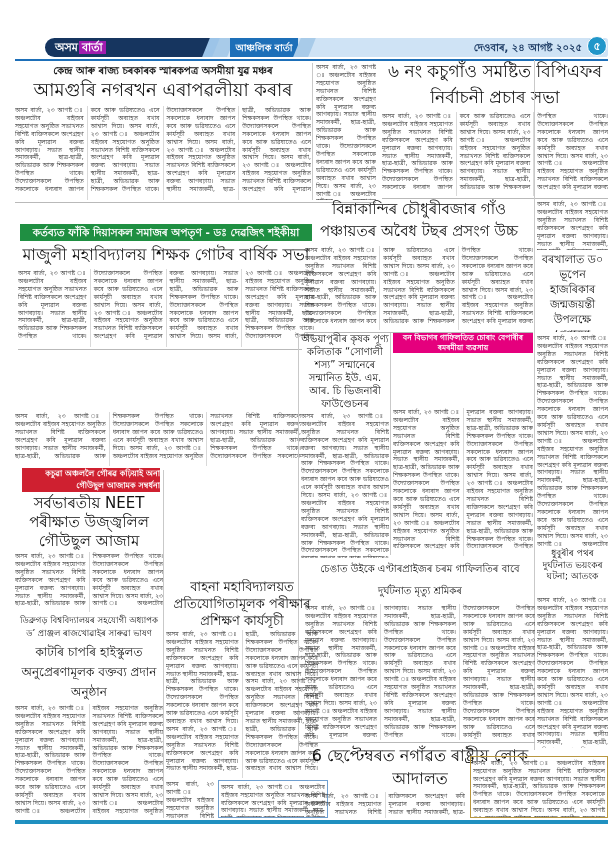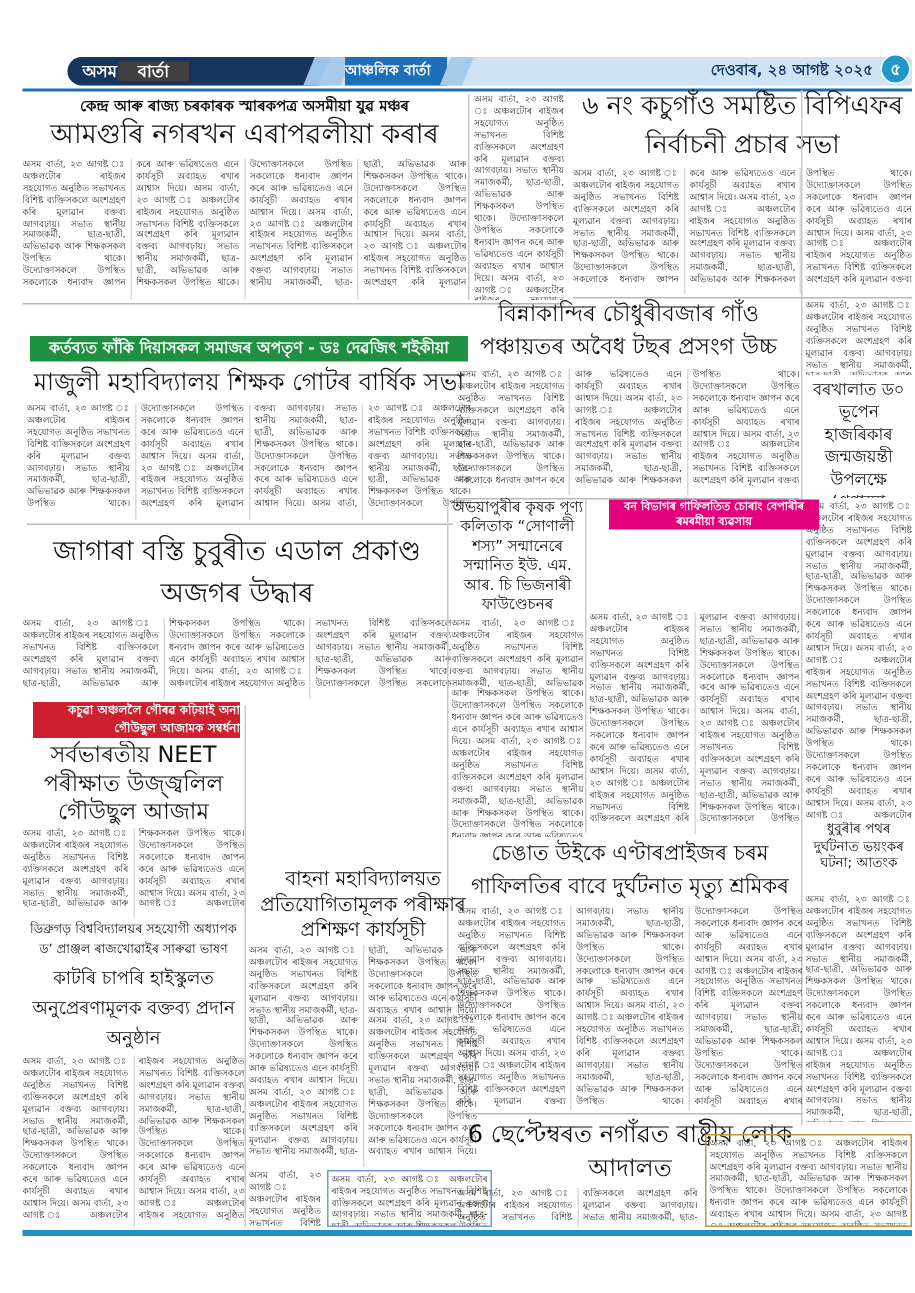--- a/index.html
+++ b/index.html
@@ -21,26 +21,26 @@
   .wedge{transform:skewX(-22deg);}
 </style>
 </head>
 <body>
 
 <div id="page">
 
   <div class="abs" style="left:45px;top:38px;width:563px;height:19px;background:#cfe3f5;border-radius:10px 3px 3px 10px;"></div>
 
   <div class="abs" style="left:45px;top:38px;width:168px;height:19px;background:#16355f;border-radius:10px 0 0 10px;color:#fff;font-weight:bold;font-size:11px;line-height:19px;padding-left:10px;">
-    <span>অসম</span><span style="background:#404040;padding:0 13px;margin-left:1px;">বাৰ্তা</span>
+    <span>অসম</span><span style="background:#a21caf;padding:0 3px;margin-left:1px;">বাৰ্তা</span>
   </div>
   <div class="abs wedge" style="left:206px;top:38px;width:16px;height:19px;background:#9cc4e8;"></div>
 
   <div class="abs wedge" style="left:216px;top:38px;width:15px;height:19px;background:#a8cbe9;"></div>
-  <div class="abs" style="left:230px;top:38px;width:68px;height:19px;background:#1d6fb8;color:#fff;font-weight:bold;font-size:9.5px;line-height:19px;text-align:left;">আঞ্চলিক বাৰ্তা</div>
+  <div class="abs" style="left:230px;top:38px;width:68px;height:19px;background:#1d6fb8;color:#fff;font-weight:bold;font-size:9.5px;line-height:19px;text-align:center;">আঞ্চলিক বাৰ্তা</div>
   <div class="abs wedge" style="left:297px;top:38px;width:15px;height:19px;background:#a8cbe9;"></div>
 
   <div class="abs" style="left:430px;top:38px;width:152px;height:19px;color:#16355f;font-weight:bold;font-size:10px;line-height:19px;text-align:right;">দেওবাৰ, ২৪ আগষ্ট ২০২৫</div>
   <div class="abs" style="left:587px;top:36px;width:20px;height:20px;border-radius:50%;background:#2196c9;border:1px solid #ffffff;color:#fff;font-weight:bold;font-size:11px;line-height:20px;text-align:center;">৫</div>
 
   <div class="abs" style="left:15px;top:59px;width:593px;height:2px;background:#1d6fb8;"></div>
 
   <div class="abs kick" style="left:15px;top:63px;width:296px;height:13px;font-size:10px;">কেন্দ্ৰ আৰু ৰাজ্য চৰকাৰক স্মাৰকপত্ৰ অসমীয়া যুৱ মঞ্চৰ</div>
   <div class="abs hl" style="left:15px;top:76px;width:296px;height:28px;font-size:18px;line-height:28px;">আমগুৰি নগৰখন এৰাপৱলীয়া কৰাৰ ষড়যন্ত্ৰ</div>
   <div class="abs body c4" style="left:15px;top:106px;width:296px;height:94px;">অসম বাৰ্তা, ২৩ আগষ্ট ঃ অঞ্চলটোৰ ৰাইজৰ সহযোগত অনুষ্ঠিত সভাখনত বিশিষ্ট ব্যক্তিসকলে অংশগ্ৰহণ কৰি মূল্যৱান বক্তব্য আগবঢ়ায়। সভাত স্থানীয় সমাজকৰ্মী, ছাত্ৰ-ছাত্ৰী, অভিভাৱক আৰু শিক্ষকসকল উপস্থিত থাকে। উদ্যোক্তাসকলে উপস্থিত সকলোকে ধন্যবাদ জ্ঞাপন কৰে আৰু ভৱিষ্যতেও এনে কাৰ্যসূচী অব্যাহত ৰখাৰ আশ্বাস দিয়ে। অসম বাৰ্তা, ২৩ আগষ্ট ঃ অঞ্চলটোৰ ৰাইজৰ সহযোগত অনুষ্ঠিত সভাখনত বিশিষ্ট ব্যক্তিসকলে অংশগ্ৰহণ কৰি মূল্যৱান বক্তব্য আগবঢ়ায়। সভাত স্থানীয় সমাজকৰ্মী, ছাত্ৰ-ছাত্ৰী, অভিভাৱক আৰু শিক্ষকসকল উপস্থিত থাকে। উদ্যোক্তাসকলে উপস্থিত সকলোকে ধন্যবাদ জ্ঞাপন কৰে আৰু ভৱিষ্যতেও এনে কাৰ্যসূচী অব্যাহত ৰখাৰ আশ্বাস দিয়ে। অসম বাৰ্তা, ২৩ আগষ্ট ঃ অঞ্চলটোৰ ৰাইজৰ সহযোগত অনুষ্ঠিত সভাখনত বিশিষ্ট ব্যক্তিসকলে অংশগ্ৰহণ কৰি মূল্যৱান বক্তব্য আগবঢ়ায়। সভাত স্থানীয় সমাজকৰ্মী, ছাত্ৰ-ছাত্ৰী, অভিভাৱক আৰু শিক্ষকসকল উপস্থিত থাকে। উদ্যোক্তাসকলে উপস্থিত সকলোকে ধন্যবাদ জ্ঞাপন কৰে আৰু ভৱিষ্যতেও এনে কাৰ্যসূচী অব্যাহত ৰখাৰ আশ্বাস দিয়ে। অসম বাৰ্তা, ২৩ আগষ্ট ঃ অঞ্চলটোৰ ৰাইজৰ সহযোগত অনুষ্ঠিত সভাখনত বিশিষ্ট ব্যক্তিসকলে অংশগ্ৰহণ কৰি মূল্যৱান বক্তব্য আগবঢ়ায়। সভাত স্থানীয় সমাজকৰ্মী, ছাত্ৰ-ছাত্ৰী, অভিভাৱক আৰু শিক্ষকসকল উপস্থিত থাকে। উদ্যোক্তাসকলে উপস্থিত সকলোকে ধন্যবাদ জ্ঞাপন কৰে আৰু ভৱিষ্যতেও এনে কাৰ্যসূচী অব্যাহত ৰখাৰ আশ্বাস দিয়ে। অসম বাৰ্তা, ২৩ আগষ্ট ঃ অঞ্চলটোৰ ৰাইজৰ সহযোগত অনুষ্ঠিত সভাখনত বিশিষ্ট ব্যক্তিসকলে অংশগ্ৰহণ কৰি মূল্যৱান বক্তব্য আগবঢ়ায়। সভাত স্থানীয় সমাজকৰ্মী, ছাত্ৰ-ছাত্ৰী, অভিভাৱক আৰু শিক্ষকসকল উপস্থিত থাকে। উদ্যোক্তাসকলে উপস্থিত সকলোকে ধন্যবাদ জ্ঞাপন কৰে আৰু ভৱিষ্যতেও এনে কাৰ্যসূচী অব্যাহত ৰখাৰ আশ্বাস দিয়ে। অসম বাৰ্তা, ২৩ আগষ্ট ঃ অঞ্চলটোৰ ৰাইজৰ সহযোগত অনুষ্ঠিত সভাখনত বিশিষ্ট ব্যক্তিসকলে অংশগ্ৰহণ কৰি মূল্যৱান বক্তব্য আগবঢ়ায়। সভাত স্থানীয় সমাজকৰ্মী, ছাত্ৰ-ছাত্ৰী, অভিভাৱক আৰু শিক্ষকসকল উপস্থিত থাকে। উদ্যোক্তাসকলে উপস্থিত সকলোকে ধন্যবাদ জ্ঞাপন কৰে আৰু ভৱিষ্যতেও এনে কাৰ্যসূচী অব্যাহত ৰখাৰ আশ্বাস দিয়ে।</div>
@@ -62,49 +62,48 @@
   <div class="abs body c3" style="left:305px;top:246px;width:228px;height:84px;">অসম বাৰ্তা, ২৩ আগষ্ট ঃ অঞ্চলটোৰ ৰাইজৰ সহযোগত অনুষ্ঠিত সভাখনত বিশিষ্ট ব্যক্তিসকলে অংশগ্ৰহণ কৰি মূল্যৱান বক্তব্য আগবঢ়ায়। সভাত স্থানীয় সমাজকৰ্মী, ছাত্ৰ-ছাত্ৰী, অভিভাৱক আৰু শিক্ষকসকল উপস্থিত থাকে। উদ্যোক্তাসকলে উপস্থিত সকলোকে ধন্যবাদ জ্ঞাপন কৰে আৰু ভৱিষ্যতেও এনে কাৰ্যসূচী অব্যাহত ৰখাৰ আশ্বাস দিয়ে। অসম বাৰ্তা, ২৩ আগষ্ট ঃ অঞ্চলটোৰ ৰাইজৰ সহযোগত অনুষ্ঠিত সভাখনত বিশিষ্ট ব্যক্তিসকলে অংশগ্ৰহণ কৰি মূল্যৱান বক্তব্য আগবঢ়ায়। সভাত স্থানীয় সমাজকৰ্মী, ছাত্ৰ-ছাত্ৰী, অভিভাৱক আৰু শিক্ষকসকল উপস্থিত থাকে। উদ্যোক্তাসকলে উপস্থিত সকলোকে ধন্যবাদ জ্ঞাপন কৰে আৰু ভৱিষ্যতেও এনে কাৰ্যসূচী অব্যাহত ৰখাৰ আশ্বাস দিয়ে। অসম বাৰ্তা, ২৩ আগষ্ট ঃ অঞ্চলটোৰ ৰাইজৰ সহযোগত অনুষ্ঠিত সভাখনত বিশিষ্ট ব্যক্তিসকলে অংশগ্ৰহণ কৰি মূল্যৱান বক্তব্য আগবঢ়ায়। সভাত স্থানীয় সমাজকৰ্মী, ছাত্ৰ-ছাত্ৰী, অভিভাৱক আৰু শিক্ষকসকল উপস্থিত থাকে। উদ্যোক্তাসকলে উপস্থিত সকলোকে ধন্যবাদ জ্ঞাপন কৰে আৰু ভৱিষ্যতেও এনে কাৰ্যসূচী অব্যাহত ৰখাৰ আশ্বাস দিয়ে। অসম বাৰ্তা, ২৩ আগষ্ট ঃ অঞ্চলটোৰ ৰাইজৰ সহযোগত অনুষ্ঠিত সভাখনত বিশিষ্ট ব্যক্তিসকলে অংশগ্ৰহণ কৰি মূল্যৱান বক্তব্য আগবঢ়ায়। সভাত স্থানীয় সমাজকৰ্মী, ছাত্ৰ-ছাত্ৰী, অভিভাৱক আৰু শিক্ষকসকল উপস্থিত থাকে। উদ্যোক্তাসকলে উপস্থিত সকলোকে ধন্যবাদ জ্ঞাপন কৰে আৰু ভৱিষ্যতেও এনে কাৰ্যসূচী অব্যাহত ৰখাৰ আশ্বাস দিয়ে।</div>
   <div class="abs hline" style="left:305px;top:332px;width:228px;"></div>
 
   <div class="abs vline" style="left:534px;top:60px;height:690px;"></div>
   <div class="abs body" style="left:537px;top:200px;width:71px;height:50px;">অসম বাৰ্তা, ২৩ আগষ্ট ঃ অঞ্চলটোৰ ৰাইজৰ সহযোগত অনুষ্ঠিত সভাখনত বিশিষ্ট ব্যক্তিসকলে অংশগ্ৰহণ কৰি মূল্যৱান বক্তব্য আগবঢ়ায়। সভাত স্থানীয় সমাজকৰ্মী, ছাত্ৰ-ছাত্ৰী, অভিভাৱক আৰু শিক্ষকসকল উপস্থিত থাকে। উদ্যোক্তাসকলে উপস্থিত সকলোকে ধন্যবাদ জ্ঞাপন কৰে আৰু ভৱিষ্যতেও এনে কাৰ্যসূচী অব্যাহত ৰখাৰ আশ্বাস দিয়ে।</div>
   <div class="abs hl" style="left:537px;top:252px;width:71px;height:80px;font-size:11px;line-height:15px;">বৰখালাত ড০ ভূপেন হাজৰিকাৰ জন্মজয়ন্তী উপলক্ষে ‘প্ৰণামো সুধাকণ্ঠ’ শীৰ্ষক অনুষ্ঠান</div>
   <div class="abs body" style="left:537px;top:334px;width:71px;height:212px;">অসম বাৰ্তা, ২৩ আগষ্ট ঃ অঞ্চলটোৰ ৰাইজৰ সহযোগত অনুষ্ঠিত সভাখনত বিশিষ্ট ব্যক্তিসকলে অংশগ্ৰহণ কৰি মূল্যৱান বক্তব্য আগবঢ়ায়। সভাত স্থানীয় সমাজকৰ্মী, ছাত্ৰ-ছাত্ৰী, অভিভাৱক আৰু শিক্ষকসকল উপস্থিত থাকে। উদ্যোক্তাসকলে উপস্থিত সকলোকে ধন্যবাদ জ্ঞাপন কৰে আৰু ভৱিষ্যতেও এনে কাৰ্যসূচী অব্যাহত ৰখাৰ আশ্বাস দিয়ে। অসম বাৰ্তা, ২৩ আগষ্ট ঃ অঞ্চলটোৰ ৰাইজৰ সহযোগত অনুষ্ঠিত সভাখনত বিশিষ্ট ব্যক্তিসকলে অংশগ্ৰহণ কৰি মূল্যৱান বক্তব্য আগবঢ়ায়। সভাত স্থানীয় সমাজকৰ্মী, ছাত্ৰ-ছাত্ৰী, অভিভাৱক আৰু শিক্ষকসকল উপস্থিত থাকে। উদ্যোক্তাসকলে উপস্থিত সকলোকে ধন্যবাদ জ্ঞাপন কৰে আৰু ভৱিষ্যতেও এনে কাৰ্যসূচী অব্যাহত ৰখাৰ আশ্বাস দিয়ে। অসম বাৰ্তা, ২৩ আগষ্ট ঃ অঞ্চলটোৰ ৰাইজৰ সহযোগত অনুষ্ঠিত সভাখনত বিশিষ্ট ব্যক্তিসকলে অংশগ্ৰহণ কৰি মূল্যৱান বক্তব্য আগবঢ়ায়। সভাত স্থানীয় সমাজকৰ্মী, ছাত্ৰ-ছাত্ৰী, অভিভাৱক আৰু শিক্ষকসকল উপস্থিত থাকে। উদ্যোক্তাসকলে উপস্থিত সকলোকে ধন্যবাদ জ্ঞাপন কৰে আৰু ভৱিষ্যতেও এনে কাৰ্যসূচী অব্যাহত ৰখাৰ আশ্বাস দিয়ে। অসম বাৰ্তা, ২৩ আগষ্ট ঃ অঞ্চলটোৰ ৰাইজৰ সহযোগত অনুষ্ঠিত সভাখনত বিশিষ্ট ব্যক্তিসকলে অংশগ্ৰহণ কৰি মূল্যৱান বক্তব্য আগবঢ়ায়। সভাত স্থানীয় সমাজকৰ্মী, ছাত্ৰ-ছাত্ৰী, অভিভাৱক আৰু শিক্ষকসকল উপস্থিত থাকে। উদ্যোক্তাসকলে উপস্থিত সকলোকে ধন্যবাদ জ্ঞাপন কৰে আৰু ভৱিষ্যতেও এনে কাৰ্যসূচী অব্যাহত ৰখাৰ আশ্বাস দিয়ে। অসম বাৰ্তা, ২৩ আগষ্ট ঃ অঞ্চলটোৰ ৰাইজৰ সহযোগত অনুষ্ঠিত সভাখনত বিশিষ্ট ব্যক্তিসকলে অংশগ্ৰহণ কৰি মূল্যৱান বক্তব্য আগবঢ়ায়। সভাত স্থানীয় সমাজকৰ্মী, ছাত্ৰ-ছাত্ৰী, অভিভাৱক আৰু শিক্ষকসকল উপস্থিত থাকে। উদ্যোক্তাসকলে উপস্থিত সকলোকে ধন্যবাদ জ্ঞাপন কৰে আৰু ভৱিষ্যতেও এনে কাৰ্যসূচী অব্যাহত ৰখাৰ আশ্বাস দিয়ে।</div>
   <div class="abs hl" style="left:537px;top:548px;width:71px;height:46px;font-size:9px;line-height:11.5px;">ধুবুৰীৰ পথৰ দুৰ্ঘটনাত ভয়ংকৰ ঘটনা; আতংক</div>
   <div class="abs body" style="left:537px;top:596px;width:71px;height:152px;">অসম বাৰ্তা, ২৩ আগষ্ট ঃ অঞ্চলটোৰ ৰাইজৰ সহযোগত অনুষ্ঠিত সভাখনত বিশিষ্ট ব্যক্তিসকলে অংশগ্ৰহণ কৰি মূল্যৱান বক্তব্য আগবঢ়ায়। সভাত স্থানীয় সমাজকৰ্মী, ছাত্ৰ-ছাত্ৰী, অভিভাৱক আৰু শিক্ষকসকল উপস্থিত থাকে। উদ্যোক্তাসকলে উপস্থিত সকলোকে ধন্যবাদ জ্ঞাপন কৰে আৰু ভৱিষ্যতেও এনে কাৰ্যসূচী অব্যাহত ৰখাৰ আশ্বাস দিয়ে। অসম বাৰ্তা, ২৩ আগষ্ট ঃ অঞ্চলটোৰ ৰাইজৰ সহযোগত অনুষ্ঠিত সভাখনত বিশিষ্ট ব্যক্তিসকলে অংশগ্ৰহণ কৰি মূল্যৱান বক্তব্য আগবঢ়ায়। সভাত স্থানীয় সমাজকৰ্মী, ছাত্ৰ-ছাত্ৰী, অভিভাৱক আৰু শিক্ষকসকল উপস্থিত থাকে। উদ্যোক্তাসকলে উপস্থিত সকলোকে ধন্যবাদ জ্ঞাপন কৰে আৰু ভৱিষ্যতেও এনে কাৰ্যসূচী অব্যাহত ৰখাৰ আশ্বাস দিয়ে। অসম বাৰ্তা, ২৩ আগষ্ট ঃ অঞ্চলটোৰ ৰাইজৰ সহযোগত অনুষ্ঠিত সভাখনত বিশিষ্ট ব্যক্তিসকলে অংশগ্ৰহণ কৰি মূল্যৱান বক্তব্য আগবঢ়ায়। সভাত স্থানীয় সমাজকৰ্মী, ছাত্ৰ-ছাত্ৰী, অভিভাৱক আৰু শিক্ষকসকল উপস্থিত থাকে। উদ্যোক্তাসকলে উপস্থিত সকলোকে ধন্যবাদ জ্ঞাপন কৰে আৰু ভৱিষ্যতেও এনে কাৰ্যসূচী অব্যাহত ৰখাৰ আশ্বাস দিয়ে। অসম বাৰ্তা, ২৩ আগষ্ট ঃ অঞ্চলটোৰ ৰাইজৰ সহযোগত অনুষ্ঠিত সভাখনত বিশিষ্ট ব্যক্তিসকলে অংশগ্ৰহণ কৰি মূল্যৱান বক্তব্য আগবঢ়ায়। সভাত স্থানীয় সমাজকৰ্মী, ছাত্ৰ-ছাত্ৰী, অভিভাৱক আৰু শিক্ষকসকল উপস্থিত থাকে। উদ্যোক্তাসকলে উপস্থিত সকলোকে ধন্যবাদ জ্ঞাপন কৰে আৰু ভৱিষ্যতেও এনে কাৰ্যসূচী অব্যাহত ৰখাৰ আশ্বাস দিয়ে।</div>
 
-  <div class="abs hl" style="left:15px;top:354px;width:286px;height:56px;font-size:18px;line-height:28px;">জাগাৰা বস্তি চুবুৰীত এডাল প্ৰকাণ্ড অজগৰ উদ্ধাৰ</div>
   <div class="abs body c3" style="left:15px;top:412px;width:286px;height:54px;">অসম বাৰ্তা, ২৩ আগষ্ট ঃ অঞ্চলটোৰ ৰাইজৰ সহযোগত অনুষ্ঠিত সভাখনত বিশিষ্ট ব্যক্তিসকলে অংশগ্ৰহণ কৰি মূল্যৱান বক্তব্য আগবঢ়ায়। সভাত স্থানীয় সমাজকৰ্মী, ছাত্ৰ-ছাত্ৰী, অভিভাৱক আৰু শিক্ষকসকল উপস্থিত থাকে। উদ্যোক্তাসকলে উপস্থিত সকলোকে ধন্যবাদ জ্ঞাপন কৰে আৰু ভৱিষ্যতেও এনে কাৰ্যসূচী অব্যাহত ৰখাৰ আশ্বাস দিয়ে। অসম বাৰ্তা, ২৩ আগষ্ট ঃ অঞ্চলটোৰ ৰাইজৰ সহযোগত অনুষ্ঠিত সভাখনত বিশিষ্ট ব্যক্তিসকলে অংশগ্ৰহণ কৰি মূল্যৱান বক্তব্য আগবঢ়ায়। সভাত স্থানীয় সমাজকৰ্মী, ছাত্ৰ-ছাত্ৰী, অভিভাৱক আৰু শিক্ষকসকল উপস্থিত থাকে। উদ্যোক্তাসকলে উপস্থিত সকলোকে ধন্যবাদ জ্ঞাপন কৰে আৰু ভৱিষ্যতেও এনে কাৰ্যসূচী অব্যাহত ৰখাৰ আশ্বাস দিয়ে। অসম বাৰ্তা, ২৩ আগষ্ট ঃ অঞ্চলটোৰ ৰাইজৰ সহযোগত অনুষ্ঠিত সভাখনত বিশিষ্ট ব্যক্তিসকলে অংশগ্ৰহণ কৰি মূল্যৱান বক্তব্য আগবঢ়ায়। সভাত স্থানীয় সমাজকৰ্মী, ছাত্ৰ-ছাত্ৰী, অভিভাৱক আৰু শিক্ষকসকল উপস্থিত থাকে। উদ্যোক্তাসকলে উপস্থিত সকলোকে ধন্যবাদ জ্ঞাপন কৰে আৰু ভৱিষ্যতেও এনে কাৰ্যসূচী অব্যাহত ৰখাৰ আশ্বাস দিয়ে।</div>
 
   <div class="abs vline" style="left:298px;top:334px;height:420px;"></div>
   <div class="abs hl" style="left:301px;top:332px;width:88px;height:78px;font-size:10px;line-height:13px;">অভয়াপুৰীৰ কৃষক পূণ্য কলিতাক “সোণালী শস্য” সন্মানেৰে সন্মানিত ইউ. এম. আৰ. চি ভিজনাৰী ফাউণ্ডেচনৰ</div>
   <div class="abs body" style="left:301px;top:412px;width:88px;height:146px;">অসম বাৰ্তা, ২৩ আগষ্ট ঃ অঞ্চলটোৰ ৰাইজৰ সহযোগত অনুষ্ঠিত সভাখনত বিশিষ্ট ব্যক্তিসকলে অংশগ্ৰহণ কৰি মূল্যৱান বক্তব্য আগবঢ়ায়। সভাত স্থানীয় সমাজকৰ্মী, ছাত্ৰ-ছাত্ৰী, অভিভাৱক আৰু শিক্ষকসকল উপস্থিত থাকে। উদ্যোক্তাসকলে উপস্থিত সকলোকে ধন্যবাদ জ্ঞাপন কৰে আৰু ভৱিষ্যতেও এনে কাৰ্যসূচী অব্যাহত ৰখাৰ আশ্বাস দিয়ে। অসম বাৰ্তা, ২৩ আগষ্ট ঃ অঞ্চলটোৰ ৰাইজৰ সহযোগত অনুষ্ঠিত সভাখনত বিশিষ্ট ব্যক্তিসকলে অংশগ্ৰহণ কৰি মূল্যৱান বক্তব্য আগবঢ়ায়। সভাত স্থানীয় সমাজকৰ্মী, ছাত্ৰ-ছাত্ৰী, অভিভাৱক আৰু শিক্ষকসকল উপস্থিত থাকে। উদ্যোক্তাসকলে উপস্থিত সকলোকে ধন্যবাদ জ্ঞাপন কৰে আৰু ভৱিষ্যতেও এনে কাৰ্যসূচী অব্যাহত ৰখাৰ আশ্বাস দিয়ে। অসম বাৰ্তা, ২৩ আগষ্ট ঃ অঞ্চলটোৰ ৰাইজৰ সহযোগত অনুষ্ঠিত সভাখনত বিশিষ্ট ব্যক্তিসকলে অংশগ্ৰহণ কৰি মূল্যৱান বক্তব্য আগবঢ়ায়। সভাত স্থানীয় সমাজকৰ্মী, ছাত্ৰ-ছাত্ৰী, অভিভাৱক আৰু শিক্ষকসকল উপস্থিত থাকে। উদ্যোক্তাসকলে উপস্থিত সকলোকে ধন্যবাদ জ্ঞাপন কৰে আৰু ভৱিষ্যতেও এনে কাৰ্যসূচী অব্যাহত ৰখাৰ আশ্বাস দিয়ে।</div>
 
   <div class="abs vline" style="left:390px;top:333px;height:222px;"></div>
-  <div class="abs banner" style="left:406px;top:333px;width:140px;height:20px;background:#e5007d;font-size:7.5px;line-height:10px;">বন বিভাগৰ গাফিলতিত চোৰাং বেপাৰীৰ ৰমৰমীয়া ব্যৱসায়</div>
+  <div class="abs banner" style="left:393px;top:333px;width:140px;height:20px;background:#e5007d;font-size:7.5px;line-height:10px;">বন বিভাগৰ গাফিলতিত চোৰাং বেপাৰীৰ ৰমৰমীয়া ব্যৱসায়</div>
   <div class="abs body c2" style="left:393px;top:408px;width:140px;height:148px;">অসম বাৰ্তা, ২৩ আগষ্ট ঃ অঞ্চলটোৰ ৰাইজৰ সহযোগত অনুষ্ঠিত সভাখনত বিশিষ্ট ব্যক্তিসকলে অংশগ্ৰহণ কৰি মূল্যৱান বক্তব্য আগবঢ়ায়। সভাত স্থানীয় সমাজকৰ্মী, ছাত্ৰ-ছাত্ৰী, অভিভাৱক আৰু শিক্ষকসকল উপস্থিত থাকে। উদ্যোক্তাসকলে উপস্থিত সকলোকে ধন্যবাদ জ্ঞাপন কৰে আৰু ভৱিষ্যতেও এনে কাৰ্যসূচী অব্যাহত ৰখাৰ আশ্বাস দিয়ে। অসম বাৰ্তা, ২৩ আগষ্ট ঃ অঞ্চলটোৰ ৰাইজৰ সহযোগত অনুষ্ঠিত সভাখনত বিশিষ্ট ব্যক্তিসকলে অংশগ্ৰহণ কৰি মূল্যৱান বক্তব্য আগবঢ়ায়। সভাত স্থানীয় সমাজকৰ্মী, ছাত্ৰ-ছাত্ৰী, অভিভাৱক আৰু শিক্ষকসকল উপস্থিত থাকে। উদ্যোক্তাসকলে উপস্থিত সকলোকে ধন্যবাদ জ্ঞাপন কৰে আৰু ভৱিষ্যতেও এনে কাৰ্যসূচী অব্যাহত ৰখাৰ আশ্বাস দিয়ে। অসম বাৰ্তা, ২৩ আগষ্ট ঃ অঞ্চলটোৰ ৰাইজৰ সহযোগত অনুষ্ঠিত সভাখনত বিশিষ্ট ব্যক্তিসকলে অংশগ্ৰহণ কৰি মূল্যৱান বক্তব্য আগবঢ়ায়। সভাত স্থানীয় সমাজকৰ্মী, ছাত্ৰ-ছাত্ৰী, অভিভাৱক আৰু শিক্ষকসকল উপস্থিত থাকে। উদ্যোক্তাসকলে উপস্থিত সকলোকে ধন্যবাদ জ্ঞাপন কৰে আৰু ভৱিষ্যতেও এনে কাৰ্যসূচী অব্যাহত ৰখাৰ আশ্বাস দিয়ে। অসম বাৰ্তা, ২৩ আগষ্ট ঃ অঞ্চলটোৰ ৰাইজৰ সহযোগত অনুষ্ঠিত সভাখনত বিশিষ্ট ব্যক্তিসকলে অংশগ্ৰহণ কৰি মূল্যৱান বক্তব্য আগবঢ়ায়। সভাত স্থানীয় সমাজকৰ্মী, ছাত্ৰ-ছাত্ৰী, অভিভাৱক আৰু শিক্ষকসকল উপস্থিত থাকে। উদ্যোক্তাসকলে উপস্থিত সকলোকে ধন্যবাদ জ্ঞাপন কৰে আৰু ভৱিষ্যতেও এনে কাৰ্যসূচী অব্যাহত ৰখাৰ আশ্বাস দিয়ে। অসম বাৰ্তা, ২৩ আগষ্ট ঃ অঞ্চলটোৰ ৰাইজৰ সহযোগত অনুষ্ঠিত সভাখনত বিশিষ্ট ব্যক্তিসকলে অংশগ্ৰহণ কৰি মূল্যৱান বক্তব্য আগবঢ়ায়। সভাত স্থানীয় সমাজকৰ্মী, ছাত্ৰ-ছাত্ৰী, অভিভাৱক আৰু শিক্ষকসকল উপস্থিত থাকে। উদ্যোক্তাসকলে উপস্থিত সকলোকে ধন্যবাদ জ্ঞাপন কৰে আৰু ভৱিষ্যতেও এনে কাৰ্যসূচী অব্যাহত ৰখাৰ আশ্বাস দিয়ে।</div>
 
   <div class="abs vline" style="left:163px;top:470px;height:348px;"></div>
   <div class="abs banner" style="left:22px;top:468px;width:138px;height:24px;background:#cf2030;font-size:8px;line-height:12px;text-align:right;">কচুৱা অঞ্চললৈ গৌৰৱ কঢ়িয়াই অনা গৌউছুল আজামক সম্বৰ্ধনা</div>
   <div class="abs hl" style="left:15px;top:494px;width:148px;height:56px;font-size:15px;line-height:19px;">সৰ্বভাৰতীয় NEET পৰীক্ষাত উজ্জ্বলিল গৌউছুল আজাম</div>
   <div class="abs body c2" style="left:15px;top:552px;width:148px;height:60px;">অসম বাৰ্তা, ২৩ আগষ্ট ঃ অঞ্চলটোৰ ৰাইজৰ সহযোগত অনুষ্ঠিত সভাখনত বিশিষ্ট ব্যক্তিসকলে অংশগ্ৰহণ কৰি মূল্যৱান বক্তব্য আগবঢ়ায়। সভাত স্থানীয় সমাজকৰ্মী, ছাত্ৰ-ছাত্ৰী, অভিভাৱক আৰু শিক্ষকসকল উপস্থিত থাকে। উদ্যোক্তাসকলে উপস্থিত সকলোকে ধন্যবাদ জ্ঞাপন কৰে আৰু ভৱিষ্যতেও এনে কাৰ্যসূচী অব্যাহত ৰখাৰ আশ্বাস দিয়ে। অসম বাৰ্তা, ২৩ আগষ্ট ঃ অঞ্চলটোৰ ৰাইজৰ সহযোগত অনুষ্ঠিত সভাখনত বিশিষ্ট ব্যক্তিসকলে অংশগ্ৰহণ কৰি মূল্যৱান বক্তব্য আগবঢ়ায়। সভাত স্থানীয় সমাজকৰ্মী, ছাত্ৰ-ছাত্ৰী, অভিভাৱক আৰু শিক্ষকসকল উপস্থিত থাকে। উদ্যোক্তাসকলে উপস্থিত সকলোকে ধন্যবাদ জ্ঞাপন কৰে আৰু ভৱিষ্যতেও এনে কাৰ্যসূচী অব্যাহত ৰখাৰ আশ্বাস দিয়ে।</div>
 
   <div class="abs hl" style="left:15px;top:614px;width:148px;height:26px;font-size:8.5px;line-height:13px;">ডিব্ৰুগড় বিশ্ববিদ্যালয়ৰ সহযোগী অধ্যাপক ড’ প্ৰাঞ্জল ৰাজখোৱাইৰ সাৰুৱা ভাষণ</div>
   <div class="abs hl" style="left:15px;top:642px;width:148px;height:60px;font-size:12px;line-height:20px;">কাটৰি চাপৰি হাইস্কুলত অনুপ্ৰেৰণামূলক বক্তব্য প্ৰদান অনুষ্ঠান</div>
   <div class="abs body c2" style="left:15px;top:704px;width:148px;height:114px;">অসম বাৰ্তা, ২৩ আগষ্ট ঃ অঞ্চলটোৰ ৰাইজৰ সহযোগত অনুষ্ঠিত সভাখনত বিশিষ্ট ব্যক্তিসকলে অংশগ্ৰহণ কৰি মূল্যৱান বক্তব্য আগবঢ়ায়। সভাত স্থানীয় সমাজকৰ্মী, ছাত্ৰ-ছাত্ৰী, অভিভাৱক আৰু শিক্ষকসকল উপস্থিত থাকে। উদ্যোক্তাসকলে উপস্থিত সকলোকে ধন্যবাদ জ্ঞাপন কৰে আৰু ভৱিষ্যতেও এনে কাৰ্যসূচী অব্যাহত ৰখাৰ আশ্বাস দিয়ে। অসম বাৰ্তা, ২৩ আগষ্ট ঃ অঞ্চলটোৰ ৰাইজৰ সহযোগত অনুষ্ঠিত সভাখনত বিশিষ্ট ব্যক্তিসকলে অংশগ্ৰহণ কৰি মূল্যৱান বক্তব্য আগবঢ়ায়। সভাত স্থানীয় সমাজকৰ্মী, ছাত্ৰ-ছাত্ৰী, অভিভাৱক আৰু শিক্ষকসকল উপস্থিত থাকে। উদ্যোক্তাসকলে উপস্থিত সকলোকে ধন্যবাদ জ্ঞাপন কৰে আৰু ভৱিষ্যতেও এনে কাৰ্যসূচী অব্যাহত ৰখাৰ আশ্বাস দিয়ে। অসম বাৰ্তা, ২৩ আগষ্ট ঃ অঞ্চলটোৰ ৰাইজৰ সহযোগত অনুষ্ঠিত সভাখনত বিশিষ্ট ব্যক্তিসকলে অংশগ্ৰহণ কৰি মূল্যৱান বক্তব্য আগবঢ়ায়। সভাত স্থানীয় সমাজকৰ্মী, ছাত্ৰ-ছাত্ৰী, অভিভাৱক আৰু শিক্ষকসকল উপস্থিত থাকে। উদ্যোক্তাসকলে উপস্থিত সকলোকে ধন্যবাদ জ্ঞাপন কৰে আৰু ভৱিষ্যতেও এনে কাৰ্যসূচী অব্যাহত ৰখাৰ আশ্বাস দিয়ে। অসম বাৰ্তা, ২৩ আগষ্ট ঃ অঞ্চলটোৰ ৰাইজৰ সহযোগত অনুষ্ঠিত সভাখনত বিশিষ্ট ব্যক্তিসকলে অংশগ্ৰহণ কৰি মূল্যৱান বক্তব্য আগবঢ়ায়। সভাত স্থানীয় সমাজকৰ্মী, ছাত্ৰ-ছাত্ৰী, অভিভাৱক আৰু শিক্ষকসকল উপস্থিত থাকে। উদ্যোক্তাসকলে উপস্থিত সকলোকে ধন্যবাদ জ্ঞাপন কৰে আৰু ভৱিষ্যতেও এনে কাৰ্যসূচী অব্যাহত ৰখাৰ আশ্বাস দিয়ে।</div>
 
   <div class="abs hl" style="left:166px;top:578px;width:152px;height:50px;font-size:13px;line-height:17px;">বাহনা মহাবিদ্যালয়ত প্ৰতিযোগিতামূলক পৰীক্ষাৰ প্ৰশিক্ষণ কাৰ্যসূচী</div>
   <div class="abs body c2" style="left:166px;top:630px;width:152px;height:148px;">অসম বাৰ্তা, ২৩ আগষ্ট ঃ অঞ্চলটোৰ ৰাইজৰ সহযোগত অনুষ্ঠিত সভাখনত বিশিষ্ট ব্যক্তিসকলে অংশগ্ৰহণ কৰি মূল্যৱান বক্তব্য আগবঢ়ায়। সভাত স্থানীয় সমাজকৰ্মী, ছাত্ৰ-ছাত্ৰী, অভিভাৱক আৰু শিক্ষকসকল উপস্থিত থাকে। উদ্যোক্তাসকলে উপস্থিত সকলোকে ধন্যবাদ জ্ঞাপন কৰে আৰু ভৱিষ্যতেও এনে কাৰ্যসূচী অব্যাহত ৰখাৰ আশ্বাস দিয়ে। অসম বাৰ্তা, ২৩ আগষ্ট ঃ অঞ্চলটোৰ ৰাইজৰ সহযোগত অনুষ্ঠিত সভাখনত বিশিষ্ট ব্যক্তিসকলে অংশগ্ৰহণ কৰি মূল্যৱান বক্তব্য আগবঢ়ায়। সভাত স্থানীয় সমাজকৰ্মী, ছাত্ৰ-ছাত্ৰী, অভিভাৱক আৰু শিক্ষকসকল উপস্থিত থাকে। উদ্যোক্তাসকলে উপস্থিত সকলোকে ধন্যবাদ জ্ঞাপন কৰে আৰু ভৱিষ্যতেও এনে কাৰ্যসূচী অব্যাহত ৰখাৰ আশ্বাস দিয়ে। অসম বাৰ্তা, ২৩ আগষ্ট ঃ অঞ্চলটোৰ ৰাইজৰ সহযোগত অনুষ্ঠিত সভাখনত বিশিষ্ট ব্যক্তিসকলে অংশগ্ৰহণ কৰি মূল্যৱান বক্তব্য আগবঢ়ায়। সভাত স্থানীয় সমাজকৰ্মী, ছাত্ৰ-ছাত্ৰী, অভিভাৱক আৰু শিক্ষকসকল উপস্থিত থাকে। উদ্যোক্তাসকলে উপস্থিত সকলোকে ধন্যবাদ জ্ঞাপন কৰে আৰু ভৱিষ্যতেও এনে কাৰ্যসূচী অব্যাহত ৰখাৰ আশ্বাস দিয়ে। অসম বাৰ্তা, ২৩ আগষ্ট ঃ অঞ্চলটোৰ ৰাইজৰ সহযোগত অনুষ্ঠিত সভাখনত বিশিষ্ট ব্যক্তিসকলে অংশগ্ৰহণ কৰি মূল্যৱান বক্তব্য আগবঢ়ায়। সভাত স্থানীয় সমাজকৰ্মী, ছাত্ৰ-ছাত্ৰী, অভিভাৱক আৰু শিক্ষকসকল উপস্থিত থাকে। উদ্যোক্তাসকলে উপস্থিত সকলোকে ধন্যবাদ জ্ঞাপন কৰে আৰু ভৱিষ্যতেও এনে কাৰ্যসূচী অব্যাহত ৰখাৰ আশ্বাস দিয়ে। অসম বাৰ্তা, ২৩ আগষ্ট ঃ অঞ্চলটোৰ ৰাইজৰ সহযোগত অনুষ্ঠিত সভাখনত বিশিষ্ট ব্যক্তিসকলে অংশগ্ৰহণ কৰি মূল্যৱান বক্তব্য আগবঢ়ায়। সভাত স্থানীয় সমাজকৰ্মী, ছাত্ৰ-ছাত্ৰী, অভিভাৱক আৰু শিক্ষকসকল উপস্থিত থাকে। উদ্যোক্তাসকলে উপস্থিত সকলোকে ধন্যবাদ জ্ঞাপন কৰে আৰু ভৱিষ্যতেও এনে কাৰ্যসূচী অব্যাহত ৰখাৰ আশ্বাস দিয়ে।</div>
   <div class="abs body" style="left:166px;top:780px;width:48px;height:38px;">অসম বাৰ্তা, ২৩ আগষ্ট ঃ অঞ্চলটোৰ ৰাইজৰ সহযোগত অনুষ্ঠিত সভাখনত বিশিষ্ট ব্যক্তিসকলে অংশগ্ৰহণ কৰি মূল্যৱান বক্তব্য আগবঢ়ায়। সভাত স্থানীয় সমাজকৰ্মী, ছাত্ৰ-ছাত্ৰী, অভিভাৱক আৰু শিক্ষকসকল উপস্থিত থাকে। উদ্যোক্তাসকলে উপস্থিত সকলোকে ধন্যবাদ জ্ঞাপন কৰে আৰু ভৱিষ্যতেও এনে কাৰ্যসূচী অব্যাহত ৰখাৰ আশ্বাস দিয়ে।</div>
   <div class="abs boxed" style="left:218px;top:780px;width:110px;height:38px;">
     <span>অসম বাৰ্তা, ২৩ আগষ্ট ঃ অঞ্চলটোৰ ৰাইজৰ সহযোগত অনুষ্ঠিত সভাখনত বিশিষ্ট ব্যক্তিসকলে অংশগ্ৰহণ কৰি মূল্যৱান বক্তব্য আগবঢ়ায়। সভাত স্থানীয় সমাজকৰ্মী, ছাত্ৰ-ছাত্ৰী, অভিভাৱক আৰু শিক্ষকসকল উপস্থিত থাকে। উদ্যোক্তাসকলে উপস্থিত সকলোকে ধন্যবাদ জ্ঞাপন কৰে আৰু ভৱিষ্যতেও এনে কাৰ্যসূচী অব্যাহত ৰখাৰ আশ্বাস দিয়ে।</span>
     
   </div>
 
-  <div class="abs hl" style="left:305px;top:558px;width:230px;height:44px;font-size:14px;line-height:22px;text-align:center;">চেঙাত উইকে এণ্টাৰপ্ৰাইজৰ চৰম গাফিলতিৰ বাবে দুৰ্ঘটনাত মৃত্যু শ্ৰমিকৰ</div>
+  <div class="abs hl" style="left:305px;top:558px;width:230px;height:44px;font-size:10px;line-height:22px;text-align:center;">চেঙাত উইকে এণ্টাৰপ্ৰাইজৰ চৰম গাফিলতিৰ বাবে দুৰ্ঘটনাত মৃত্যু শ্ৰমিকৰ</div>
   <div class="abs body c3" style="left:305px;top:604px;width:230px;height:136px;">অসম বাৰ্তা, ২৩ আগষ্ট ঃ অঞ্চলটোৰ ৰাইজৰ সহযোগত অনুষ্ঠিত সভাখনত বিশিষ্ট ব্যক্তিসকলে অংশগ্ৰহণ কৰি মূল্যৱান বক্তব্য আগবঢ়ায়। সভাত স্থানীয় সমাজকৰ্মী, ছাত্ৰ-ছাত্ৰী, অভিভাৱক আৰু শিক্ষকসকল উপস্থিত থাকে। উদ্যোক্তাসকলে উপস্থিত সকলোকে ধন্যবাদ জ্ঞাপন কৰে আৰু ভৱিষ্যতেও এনে কাৰ্যসূচী অব্যাহত ৰখাৰ আশ্বাস দিয়ে। অসম বাৰ্তা, ২৩ আগষ্ট ঃ অঞ্চলটোৰ ৰাইজৰ সহযোগত অনুষ্ঠিত সভাখনত বিশিষ্ট ব্যক্তিসকলে অংশগ্ৰহণ কৰি মূল্যৱান বক্তব্য আগবঢ়ায়। সভাত স্থানীয় সমাজকৰ্মী, ছাত্ৰ-ছাত্ৰী, অভিভাৱক আৰু শিক্ষকসকল উপস্থিত থাকে। উদ্যোক্তাসকলে উপস্থিত সকলোকে ধন্যবাদ জ্ঞাপন কৰে আৰু ভৱিষ্যতেও এনে কাৰ্যসূচী অব্যাহত ৰখাৰ আশ্বাস দিয়ে। অসম বাৰ্তা, ২৩ আগষ্ট ঃ অঞ্চলটোৰ ৰাইজৰ সহযোগত অনুষ্ঠিত সভাখনত বিশিষ্ট ব্যক্তিসকলে অংশগ্ৰহণ কৰি মূল্যৱান বক্তব্য আগবঢ়ায়। সভাত স্থানীয় সমাজকৰ্মী, ছাত্ৰ-ছাত্ৰী, অভিভাৱক আৰু শিক্ষকসকল উপস্থিত থাকে। উদ্যোক্তাসকলে উপস্থিত সকলোকে ধন্যবাদ জ্ঞাপন কৰে আৰু ভৱিষ্যতেও এনে কাৰ্যসূচী অব্যাহত ৰখাৰ আশ্বাস দিয়ে। অসম বাৰ্তা, ২৩ আগষ্ট ঃ অঞ্চলটোৰ ৰাইজৰ সহযোগত অনুষ্ঠিত সভাখনত বিশিষ্ট ব্যক্তিসকলে অংশগ্ৰহণ কৰি মূল্যৱান বক্তব্য আগবঢ়ায়। সভাত স্থানীয় সমাজকৰ্মী, ছাত্ৰ-ছাত্ৰী, অভিভাৱক আৰু শিক্ষকসকল উপস্থিত থাকে। উদ্যোক্তাসকলে উপস্থিত সকলোকে ধন্যবাদ জ্ঞাপন কৰে আৰু ভৱিষ্যতেও এনে কাৰ্যসূচী অব্যাহত ৰখাৰ আশ্বাস দিয়ে। অসম বাৰ্তা, ২৩ আগষ্ট ঃ অঞ্চলটোৰ ৰাইজৰ সহযোগত অনুষ্ঠিত সভাখনত বিশিষ্ট ব্যক্তিসকলে অংশগ্ৰহণ কৰি মূল্যৱান বক্তব্য আগবঢ়ায়। সভাত স্থানীয় সমাজকৰ্মী, ছাত্ৰ-ছাত্ৰী, অভিভাৱক আৰু শিক্ষকসকল উপস্থিত থাকে। উদ্যোক্তাসকলে উপস্থিত সকলোকে ধন্যবাদ জ্ঞাপন কৰে আৰু ভৱিষ্যতেও এনে কাৰ্যসূচী অব্যাহত ৰখাৰ আশ্বাস দিয়ে। অসম বাৰ্তা, ২৩ আগষ্ট ঃ অঞ্চলটোৰ ৰাইজৰ সহযোগত অনুষ্ঠিত সভাখনত বিশিষ্ট ব্যক্তিসকলে অংশগ্ৰহণ কৰি মূল্যৱান বক্তব্য আগবঢ়ায়। সভাত স্থানীয় সমাজকৰ্মী, ছাত্ৰ-ছাত্ৰী, অভিভাৱক আৰু শিক্ষকসকল উপস্থিত থাকে। উদ্যোক্তাসকলে উপস্থিত সকলোকে ধন্যবাদ জ্ঞাপন কৰে আৰু ভৱিষ্যতেও এনে কাৰ্যসূচী অব্যাহত ৰখাৰ আশ্বাস দিয়ে।</div>
   <div class="abs hline" style="left:305px;top:742px;width:230px;"></div>
 
   <div class="abs hl" style="left:305px;top:744px;width:230px;height:46px;font-size:16px;line-height:23px;">6 ছেপ্টেম্বৰত নগাঁৱত ৰাষ্ট্ৰীয় লোক আদালত</div>
   <div class="abs body c2" style="left:305px;top:792px;width:160px;height:26px;">অসম বাৰ্তা, ২৩ আগষ্ট ঃ অঞ্চলটোৰ ৰাইজৰ সহযোগত অনুষ্ঠিত সভাখনত বিশিষ্ট ব্যক্তিসকলে অংশগ্ৰহণ কৰি মূল্যৱান বক্তব্য আগবঢ়ায়। সভাত স্থানীয় সমাজকৰ্মী, ছাত্ৰ-ছাত্ৰী, অভিভাৱক আৰু শিক্ষকসকল উপস্থিত থাকে। উদ্যোক্তাসকলে উপস্থিত সকলোকে ধন্যবাদ জ্ঞাপন কৰে আৰু ভৱিষ্যতেও এনে কাৰ্যসূচী অব্যাহত ৰখাৰ আশ্বাস দিয়ে।</div>
 
   <div class="abs goldbox" style="left:470px;top:756px;width:138px;height:62px;">অসম বাৰ্তা, ২৩ আগষ্ট ঃ অঞ্চলটোৰ ৰাইজৰ সহযোগত অনুষ্ঠিত সভাখনত বিশিষ্ট ব্যক্তিসকলে অংশগ্ৰহণ কৰি মূল্যৱান বক্তব্য আগবঢ়ায়। সভাত স্থানীয় সমাজকৰ্মী, ছাত্ৰ-ছাত্ৰী, অভিভাৱক আৰু শিক্ষকসকল উপস্থিত থাকে। উদ্যোক্তাসকলে উপস্থিত সকলোকে ধন্যবাদ জ্ঞাপন কৰে আৰু ভৱিষ্যতেও এনে কাৰ্যসূচী অব্যাহত ৰখাৰ আশ্বাস দিয়ে। অসম বাৰ্তা, ২৩ আগষ্ট ঃ অঞ্চলটোৰ ৰাইজৰ সহযোগত অনুষ্ঠিত সভাখনত বিশিষ্ট ব্যক্তিসকলে অংশগ্ৰহণ কৰি মূল্যৱান বক্তব্য আগবঢ়ায়। সভাত স্থানীয় সমাজকৰ্মী, ছাত্ৰ-ছাত্ৰী, অভিভাৱক আৰু শিক্ষকসকল উপস্থিত থাকে। উদ্যোক্তাসকলে উপস্থিত সকলোকে ধন্যবাদ জ্ঞাপন কৰে আৰু ভৱিষ্যতেও এনে কাৰ্যসূচী অব্যাহত ৰখাৰ আশ্বাস দিয়ে।</div>
 
   <div class="abs" style="left:15px;top:820px;width:593px;height:4px;background:#2090c0;"></div>
 

